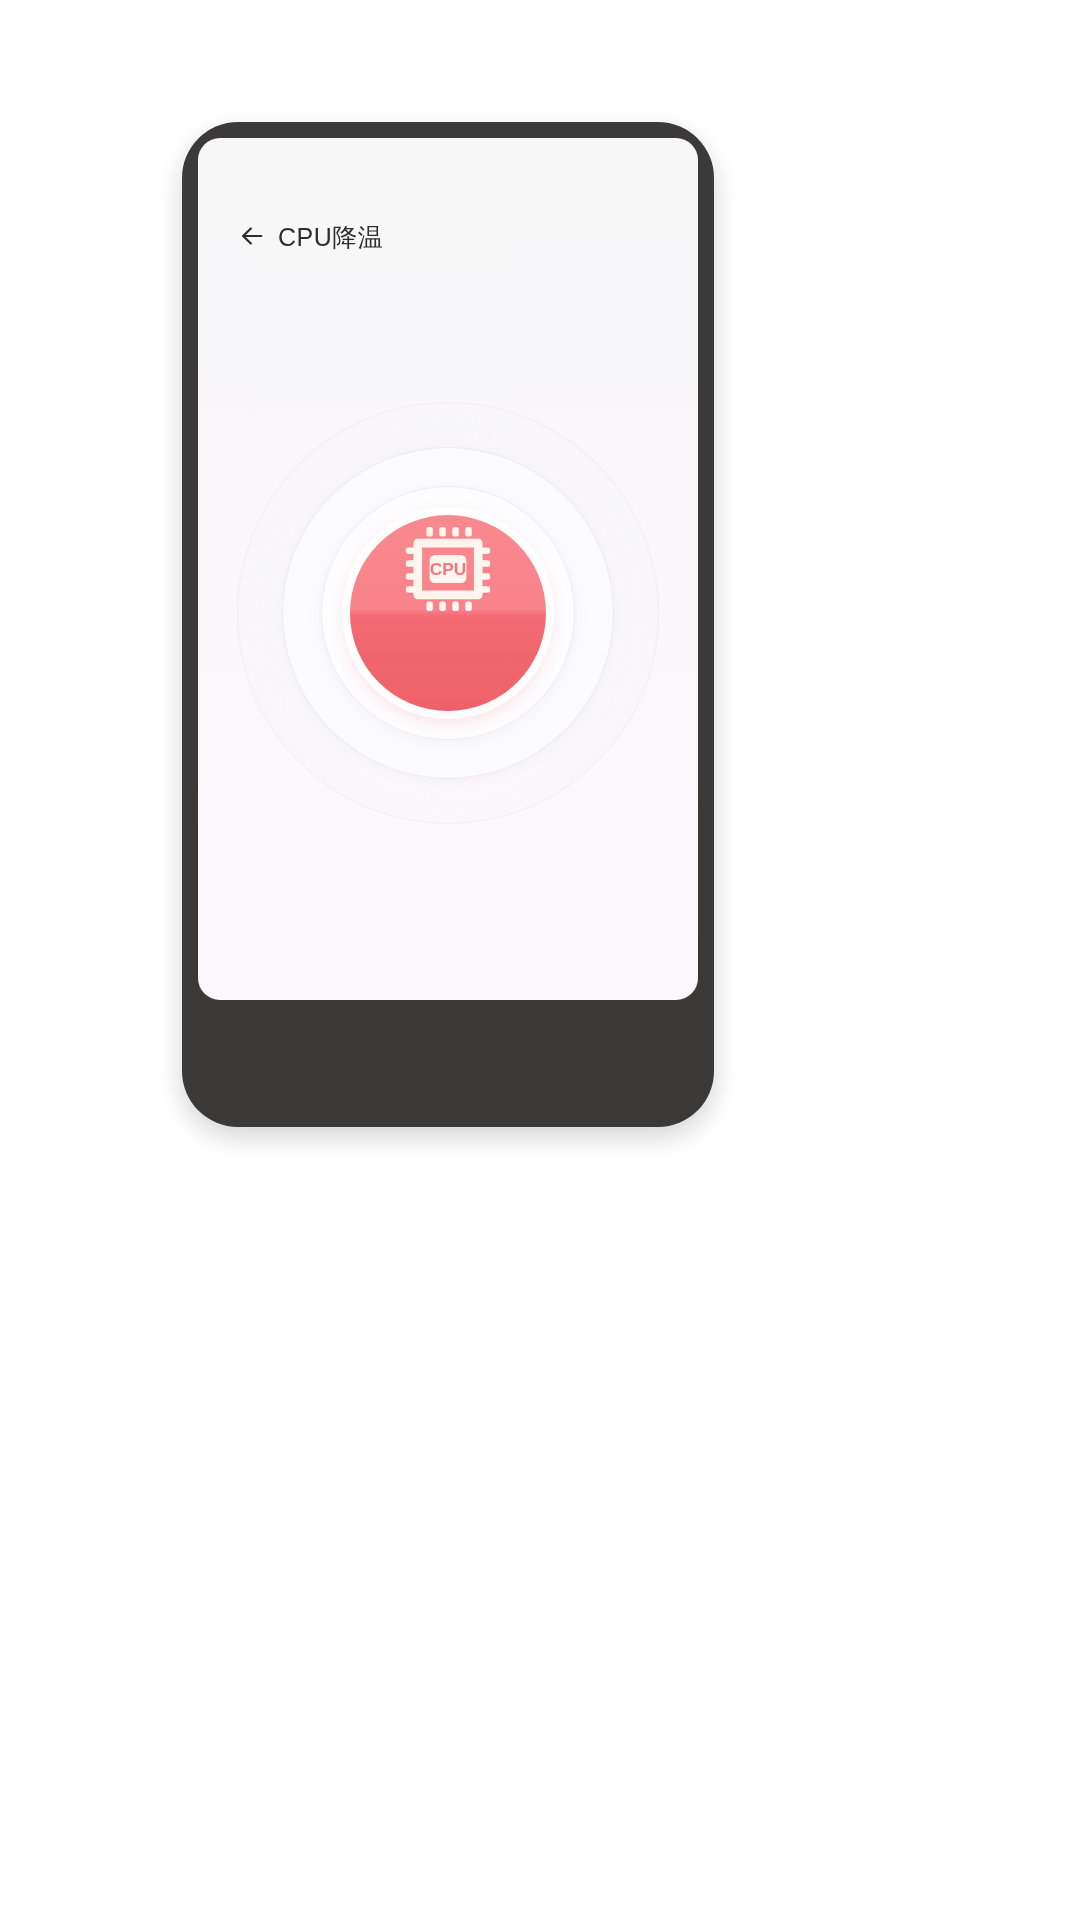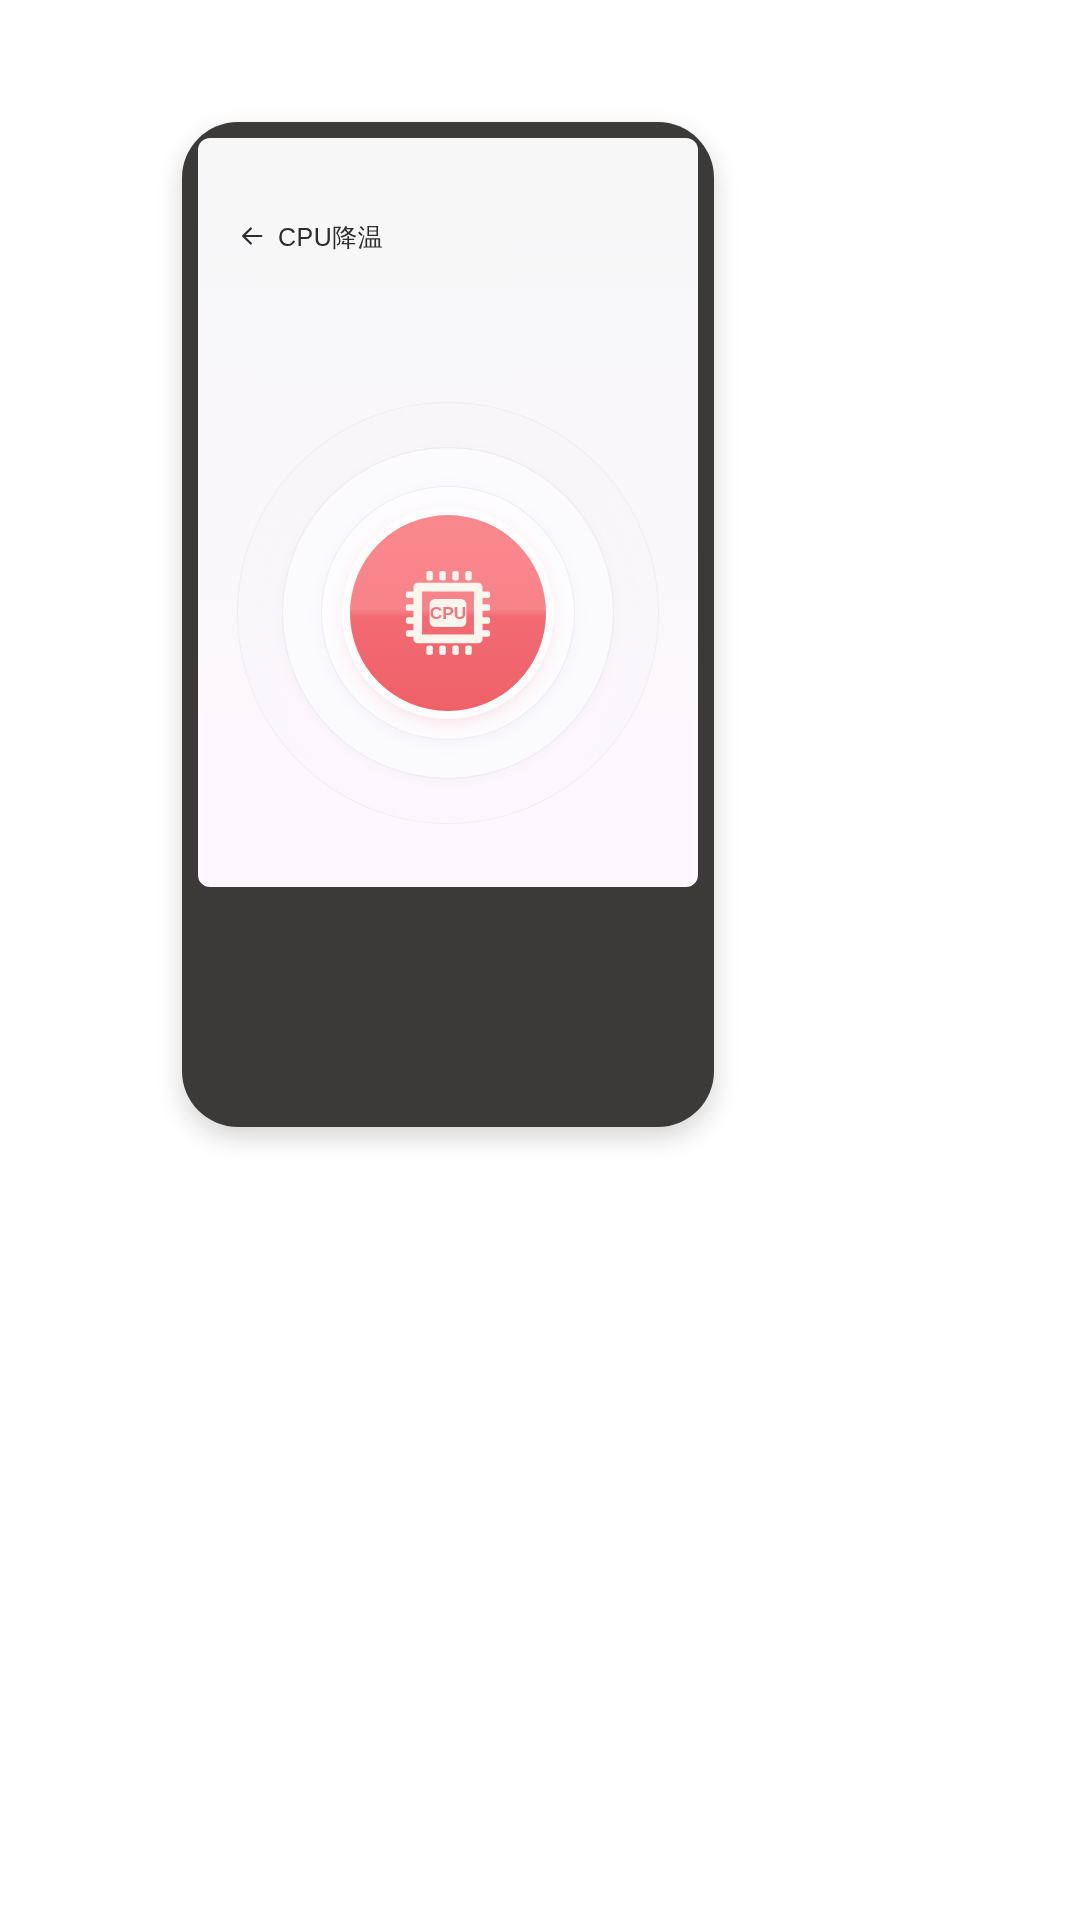--- a/index.html
+++ b/index.html
@@ -45,22 +45,22 @@
     background: #3b3a39;
     border-radius: 56px;
     z-index: 5;
     box-shadow: 0 10px 26px rgba(20,20,30,0.18);
   }
   .phone-screen {
     position: absolute;
     left: 16px;
     top: 16px;
     width: 500px;
-    height: 749px;
-    border-radius: 12px;
+    height: 862px;
+    border-radius: 22px;
     overflow: hidden;
     background: linear-gradient(180deg, #f7f7f8 0%, #f9f7f9 45%, #fdf8fe 100%);
   }
 
   
   .app-header {
     position: absolute;
     left: 0; top: 0;
     width: 500px;
     height: 130px;
@@ -121,21 +121,20 @@
   }
   .cpu-button {
     position: absolute;
     left: 50%; top: 50%;
     transform: translate(-50%, -50%);
     width: 196px; height: 196px;
     border-radius: 50%;
     background: linear-gradient(180deg, #f9898e 0%, #f8838a 48%, #f26a72 52%, #ef6168 100%);
     box-shadow: 0 0 0 8px rgba(255,255,255,0.92), 0 6px 20px rgba(230,90,100,0.28);
     display: flex;
-    align-items: center;
     justify-content: center;
     cursor: pointer;
   }
   .cpu-chip-svg { width: 108px; height: 108px; display: block; }
 
   
   .copy-block {
     position: absolute;
     left: 0;
     top: 1270px;

